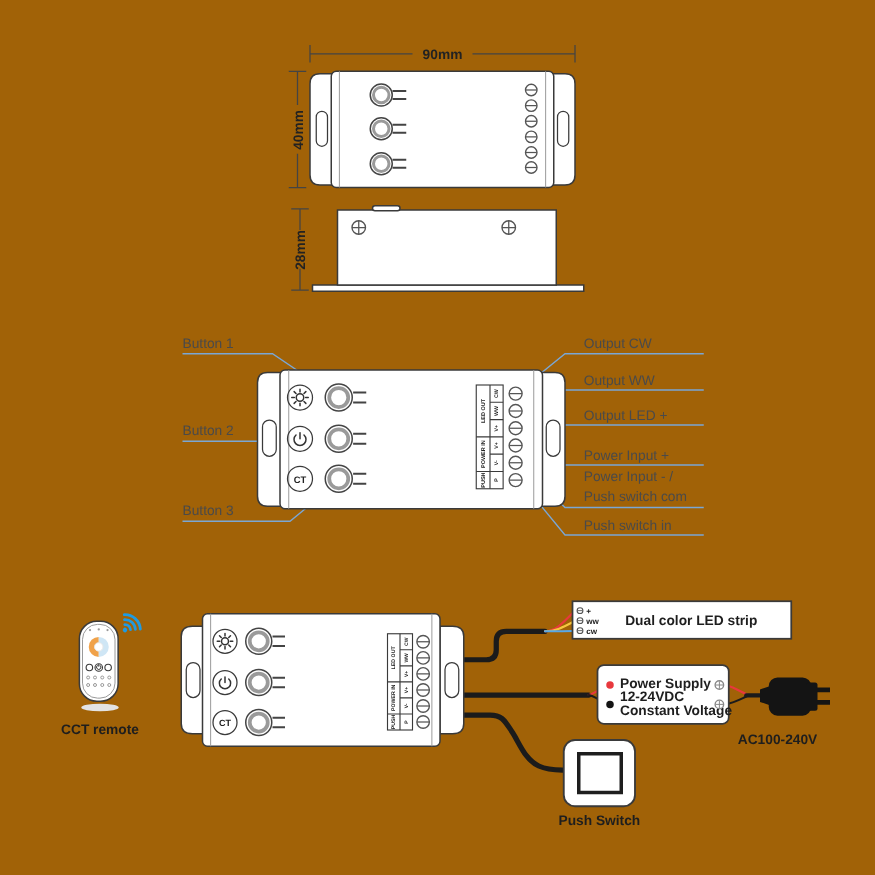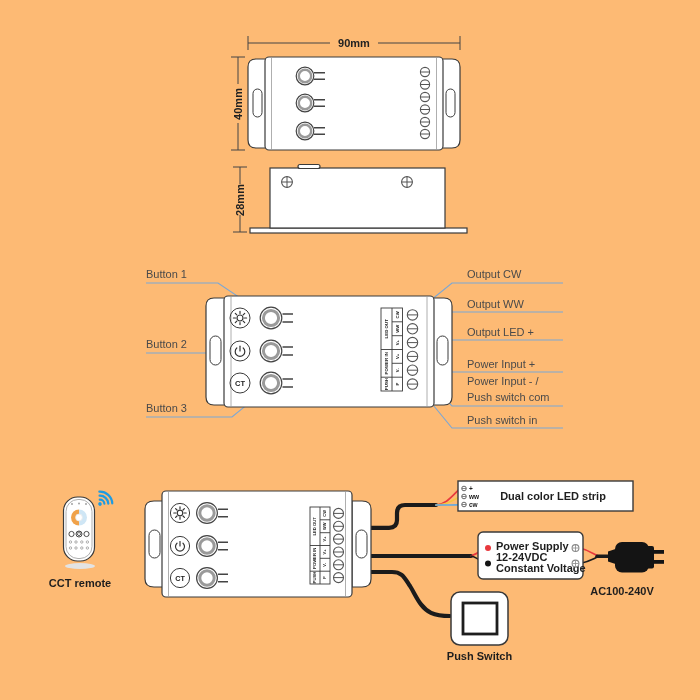--- a/index.html
+++ b/index.html
@@ -1,16 +1,16 @@
 <!DOCTYPE html>
 <html><head>
 <meta charset="utf-8">
 <style>
   html,body{margin:0;padding:0;background:#fff;}
-  .stage{width:700px;height:700px;position:relative;background:#fdba74;overflow:hidden;}
+  .stage{width:700px;height:700px;position:relative;background:#a16207;overflow:hidden;}
   svg{display:block;font-family:"Liberation Sans",sans-serif;}
   .outline{fill:#fff;stroke:#3a3a3a;stroke-width:1.2;}
   .thin{fill:none;stroke:#3a3a3a;stroke-width:1;}
   .edge{fill:none;stroke:#9a9a9a;stroke-width:.8;}
   .dimline{fill:none;stroke:#444;stroke-width:1;}
   .dimtxt{font-size:11px;font-weight:bold;fill:#222;}
   .lbl{font-size:11px;fill:#4a4a4a;}
   .blbl{font-size:11px;font-weight:bold;fill:#1e1e1e;}
   .leader{fill:none;stroke:#7aa7d6;stroke-width:1.1;}
   .ring-o{fill:#fff;stroke:#444;stroke-width:1.2;}

